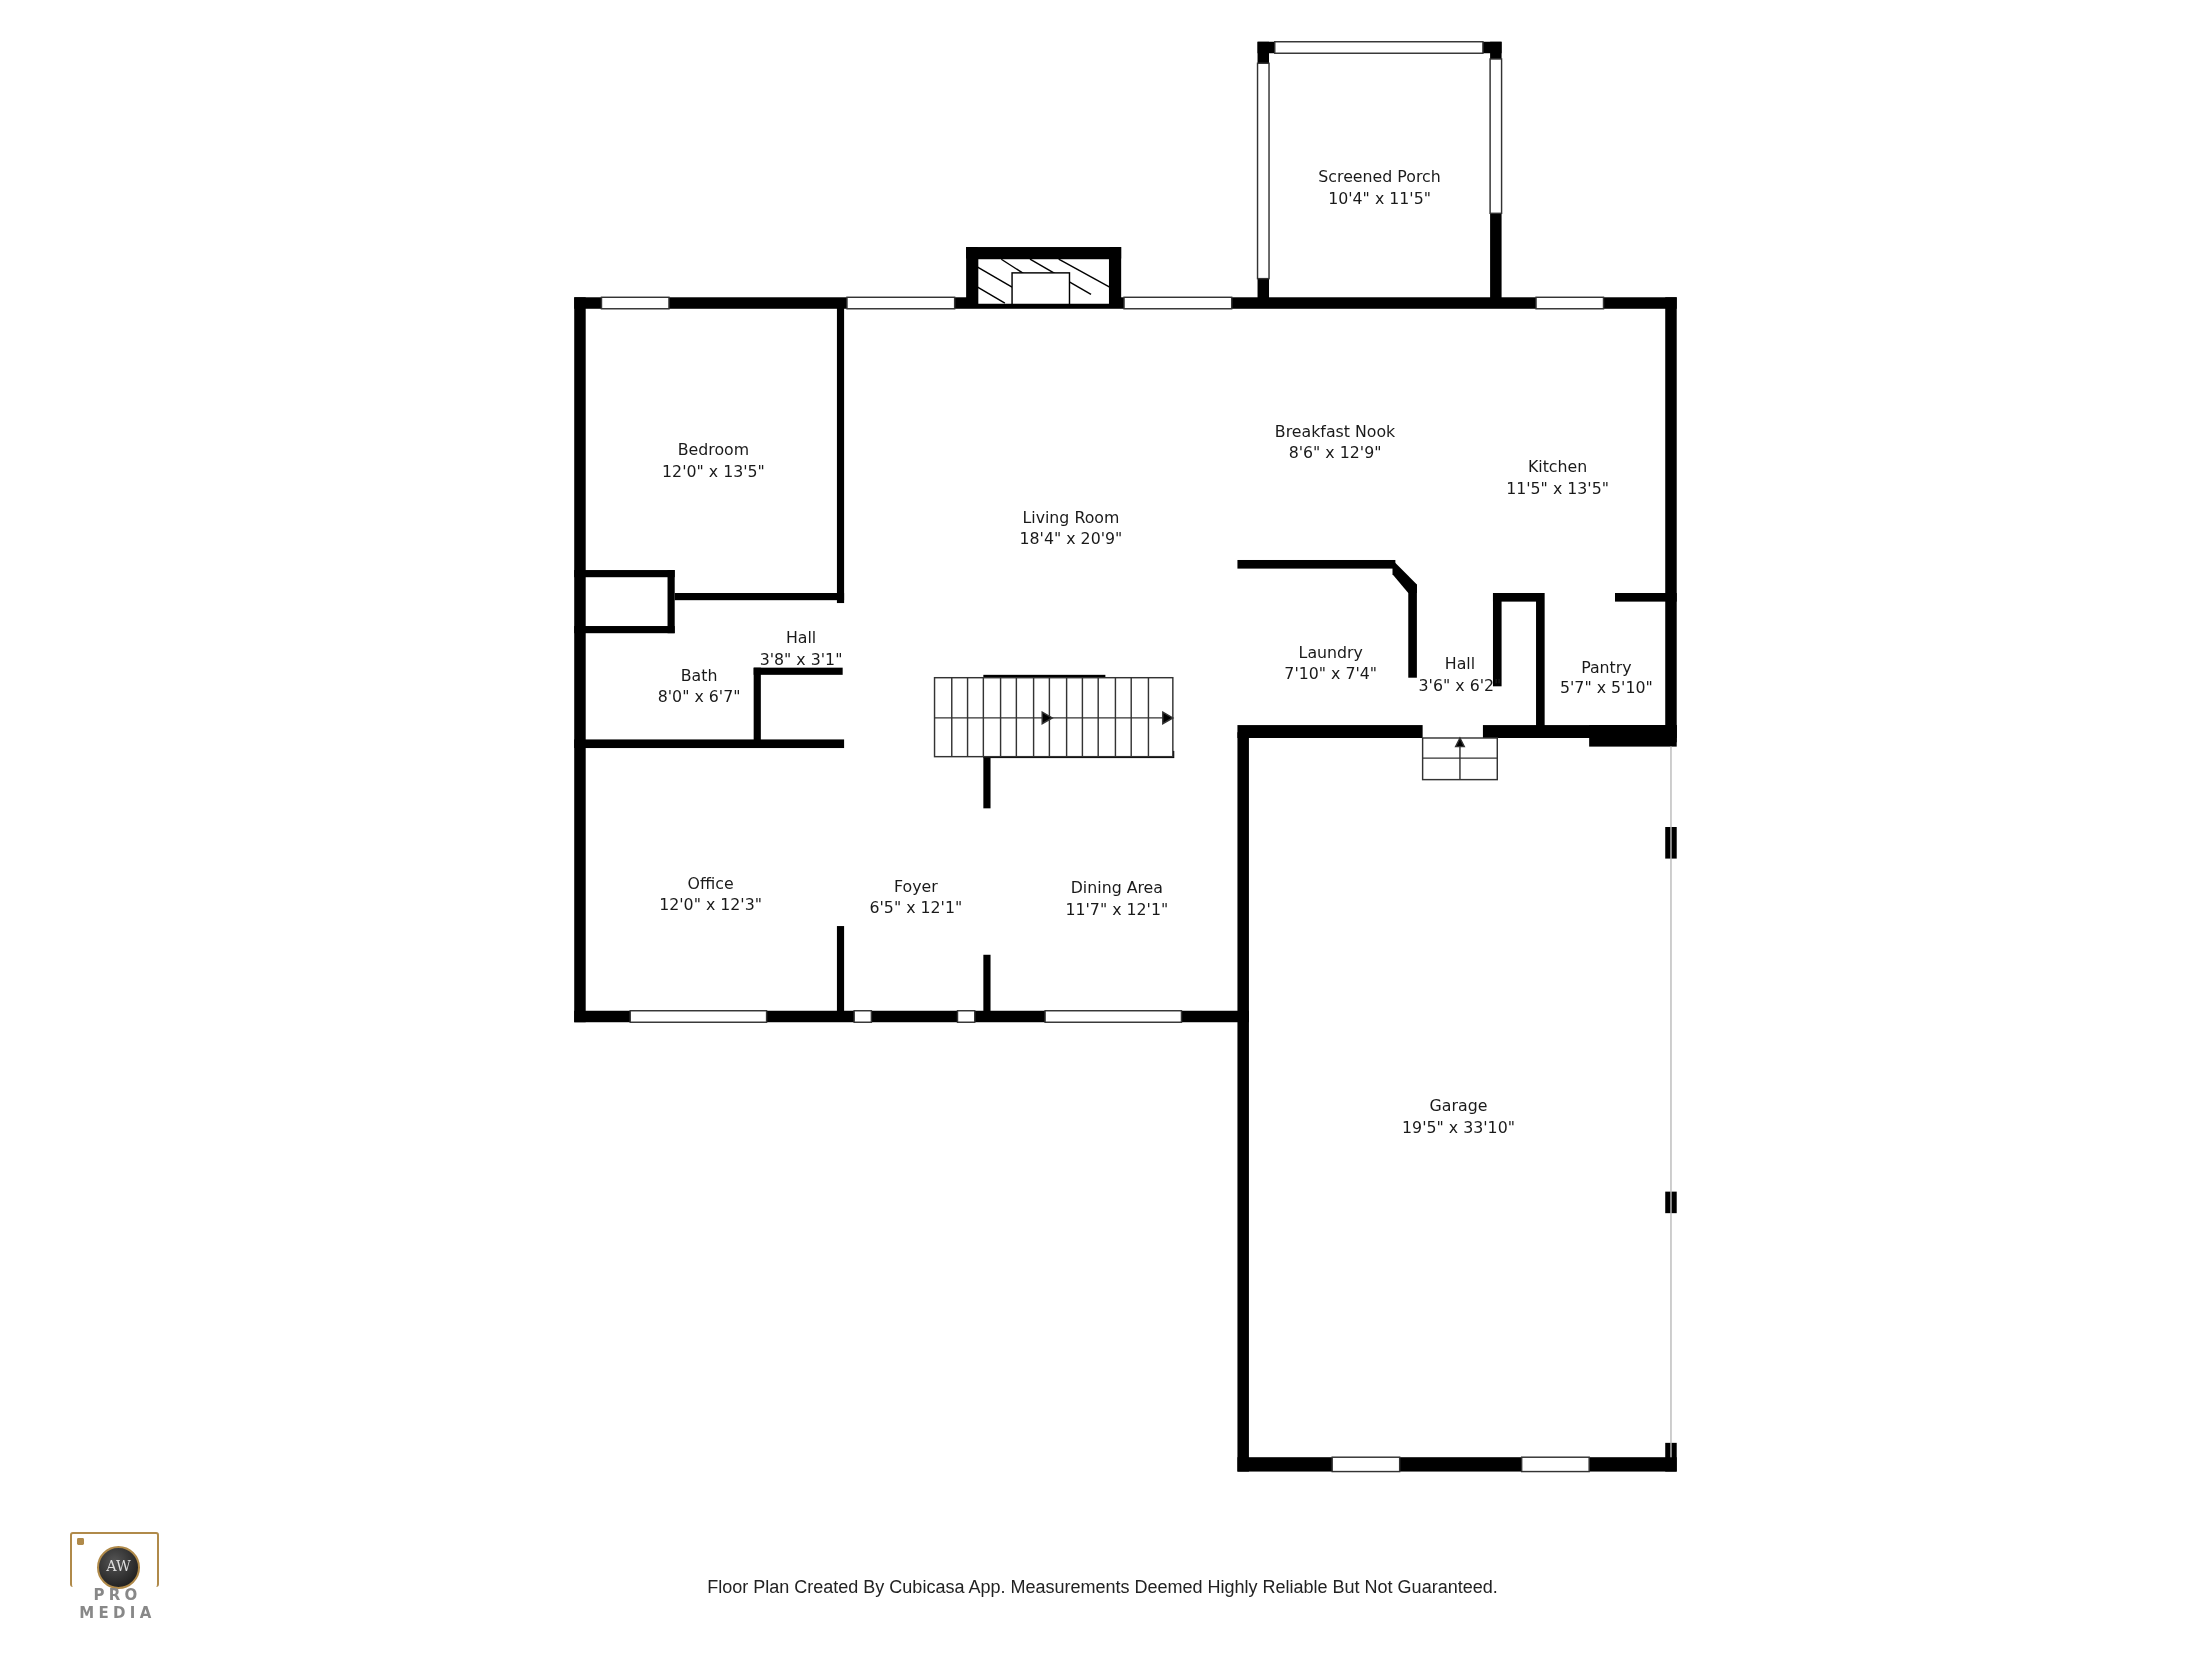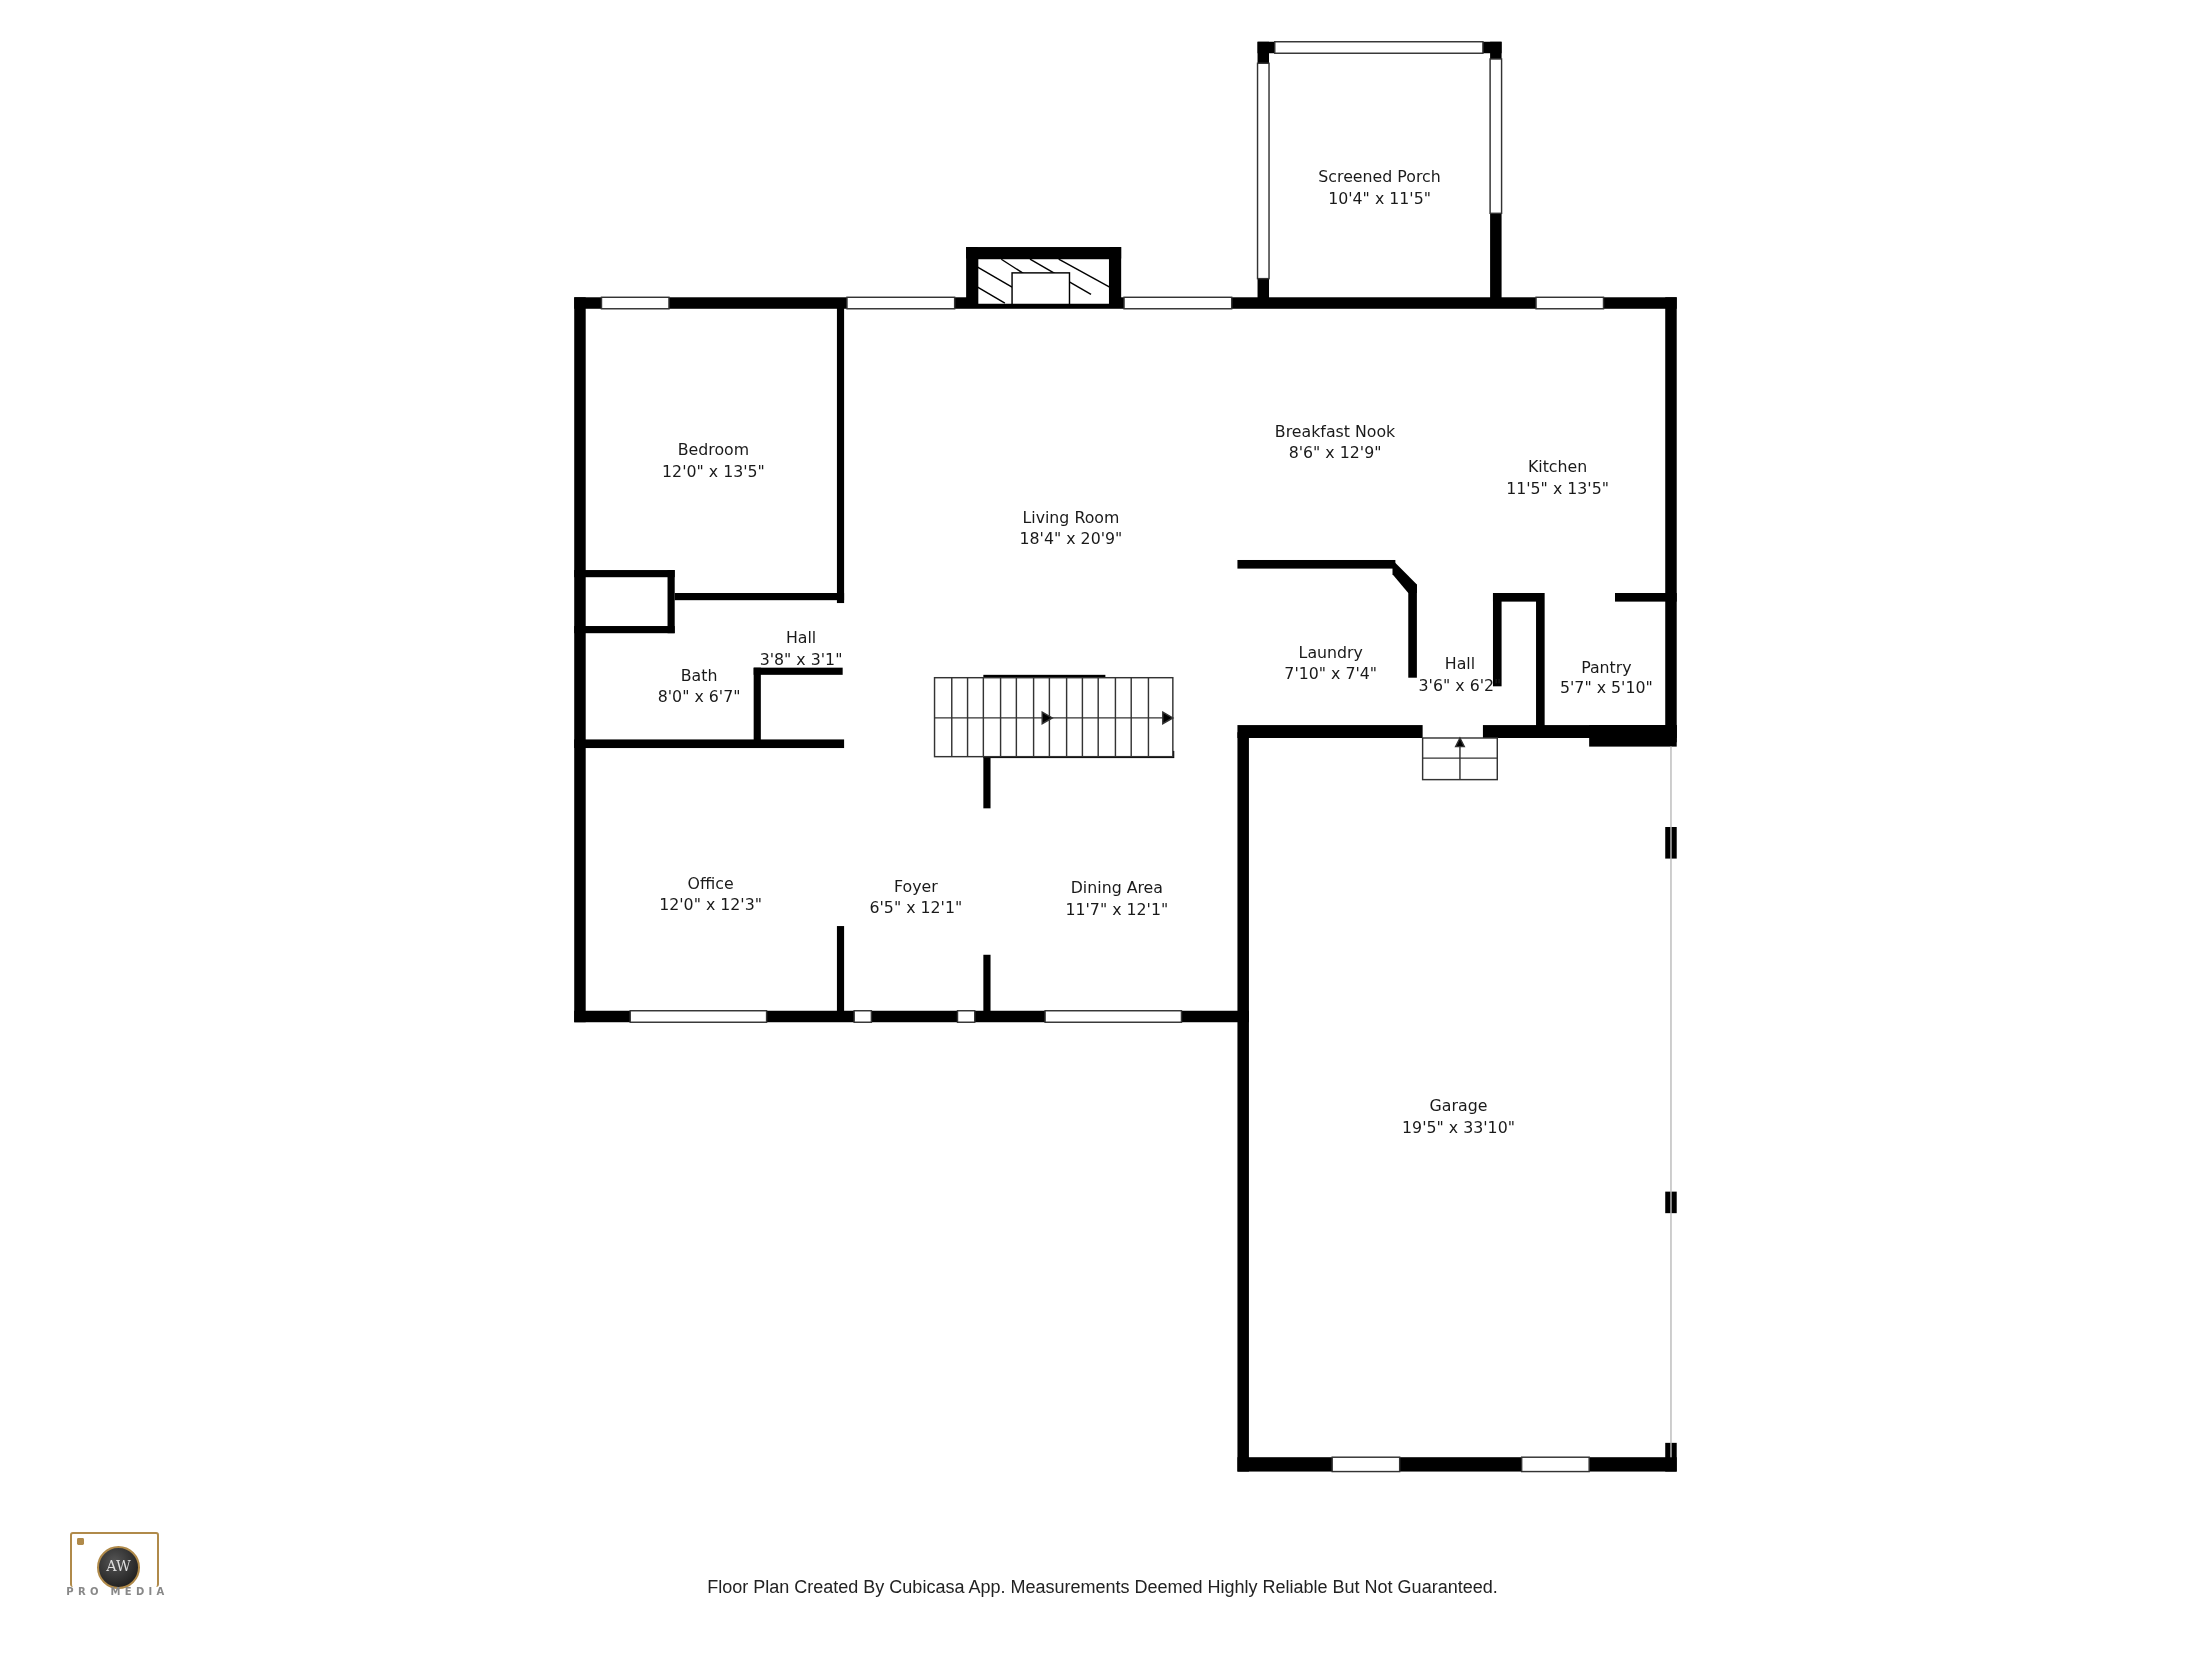--- a/index.html
+++ b/index.html
@@ -11,21 +11,21 @@
             font-family: "Liberation Sans", sans-serif; font-size: 18px; color: #222; }
   .logo { position: absolute; left: 60px; top: 1526px; width: 115px; height: 86px; }
   .logo-frame { position: absolute; left: 10px; top: 5.7px; width: 85px; height: 53px;
                 border: 2.2px solid #b08a4a; border-bottom: none; border-radius: 2.9px; }
   .logo-dot { position: absolute; left: 17px; top: 11.5px; width: 7.2px; height: 7.2px; background: #b08a4a; border-radius: 1.4px; }
   .logo-circle { position: absolute; left: 37px; top: 20px; width: 39px; height: 39px; border-radius: 50%;
                  background: radial-gradient(circle at 40% 35%, #555, #111); border: 2.2px solid #b08a4a; }
   .logo-mono { position: absolute; left: 0; top: 10px; width: 39px; text-align: center; color: #ddd;
                font-family: "DejaVu Serif", serif; font-size: 14.4px; }
   .logo-text { position: absolute; left: 0; top: 60px; width: 115px; text-align: center; color: #888;
-               font-family: "DejaVu Sans", sans-serif; font-size: 10px; letter-spacing: 4.3px; font-weight: bold; }
+               font-family: "DejaVu Sans", sans-serif; font-size: 15px; letter-spacing: 4.3px; font-weight: bold; }
 </style>
 </head>
 <body>
 
 <svg id="plan" width="2205" height="1654" viewBox="0 0 3072 2304">
   <g fill="#000">
 
     <rect x="1752" y="58" width="16" height="360"></rect>
     <rect x="2076" y="58" width="16" height="360"></rect>
     <rect x="1752" y="58" width="340" height="16"></rect>

